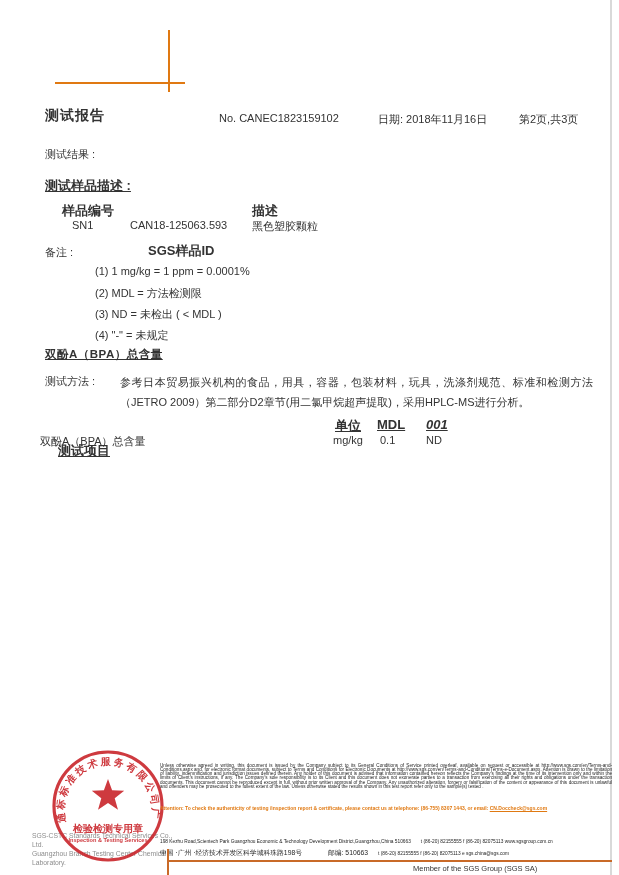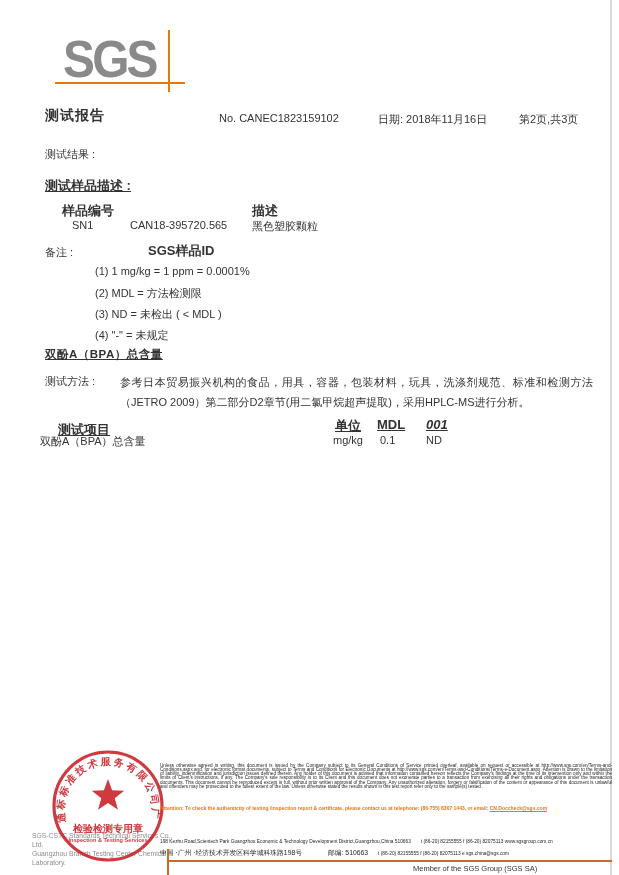--- a/index.html
+++ b/index.html
@@ -37,56 +37,53 @@
   .company-name { font-size:6.8px; line-height:9px; color:#8d8d8d; }
   .stamp-svg { opacity:0.9; }
 </style>
 </head>
 <body>
 
 <div class="page">
 
   <div class="abs right-edge" style="left:610px; top:0;"></div>
 
-  <div class="abs" style="left:63px; top:33px;">
-    <div class="sgs-logo-text">SGS</div>
-  </div>
   <div class="abs logo-vline" style="left:168px; top:30px; height:62px;"></div>
   <div class="abs logo-hline" style="left:55px; top:82px; width:130px;"></div>
 
   <div class="abs report-title" style="left:45px; top:107px;">测试报告</div>
   <div class="abs hdr-txt" style="left:219px; top:112px;">No. CANEC1823159102</div>
   <div class="abs hdr-txt" style="left:378px; top:112px;">日期: 2018年11月16日</div>
   <div class="abs hdr-txt" style="left:503px; top:112px;margin-left:16px;">第2页,共3页</div>
 
   <div class="abs t11" style="left:45px; top:147px;">测试结果 :</div>
 
   <div class="abs t11b uline" style="left:45px; top:177px;">测试样品描述 :</div>
 
   <div>
     <div class="abs t11b" style="left:62px;  top:202px;">样品编号</div>
     <div class="abs t11b" style="left:148px; top:202px;margin-top:40px;">SGS样品ID</div>
     <div class="abs t11b" style="left:252px; top:202px;">描述</div>
     <div class="abs t11" style="left:72px;  top:219px;">SN1</div>
-    <div class="abs t11" style="left:130px; top:219px;">CAN18-395720.565</div>
+    <div class="abs t11" style="left:130px; top:219px;">CAN18-125063.593</div>
     <div class="abs t11" style="left:252px; top:219px;">黑色塑胶颗粒</div>
   </div>
 
   <div class="abs t11" style="left:45px; top:245px;">备注 :</div>
   <div class="abs t11" style="left:95px; top:265px;">(1) 1 mg/kg = 1 ppm = 0.0001%</div>
   <div class="abs t11" style="left:95px; top:286px;">(2) MDL = 方法检测限</div>
   <div class="abs t11" style="left:95px; top:307px;">(3) ND = 未检出 ( &lt; MDL )</div>
   <div class="abs t11" style="left:95px; top:328px;">(4) "-" = 未规定</div>
 
   <div class="abs sec-title" style="left:45px; top:347px;">双酚A（BPA）总含量</div>
   <div class="abs t11" style="left:45px; top:374px;">测试方法 :</div>
   <div class="abs method-text" style="left:120px; top:373px;">参考日本贸易振兴机构的食品，用具，容器，包装材料，玩具，洗涤剂规范、标准和检测方法（JETRO 2009）第二部分D2章节(用二氯甲烷超声提取)，采用HPLC-MS进行分析。</div>
 
   <div>
-    <div class="abs t11b uline" style="left:58px;  top:421px;">测试项目</div>
+    <div class="abs t11b uline" style="left:58px;  top:442px;">测试项目</div>
     <div class="abs t11b uline" style="left:335px; top:417px;">单位</div>
     <div class="abs t11b uline" style="left:377px; top:417px;">MDL</div>
     <div class="abs t11b uline ital" style="left:426px; top:417px;">001</div>
     <div class="abs t11" style="left:40px;  top:434px;">双酚A（BPA）总含量</div>
     <div class="abs t11" style="left:333px; top:434px;">mg/kg</div>
     <div class="abs t11" style="left:380px; top:434px;">0.1</div>
     <div class="abs t11" style="left:426px; top:434px;">ND</div>
   </div>
 
   <div class="abs company-name" style="left:32px; top:831px; width:145px;">

